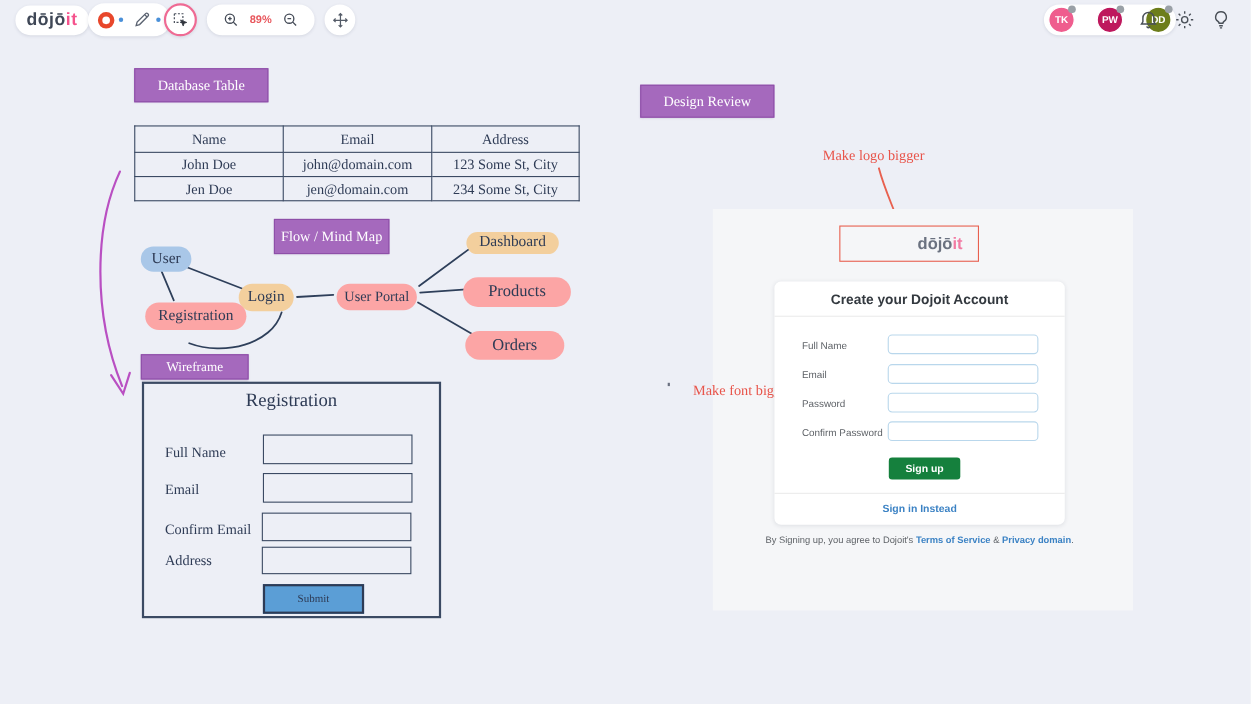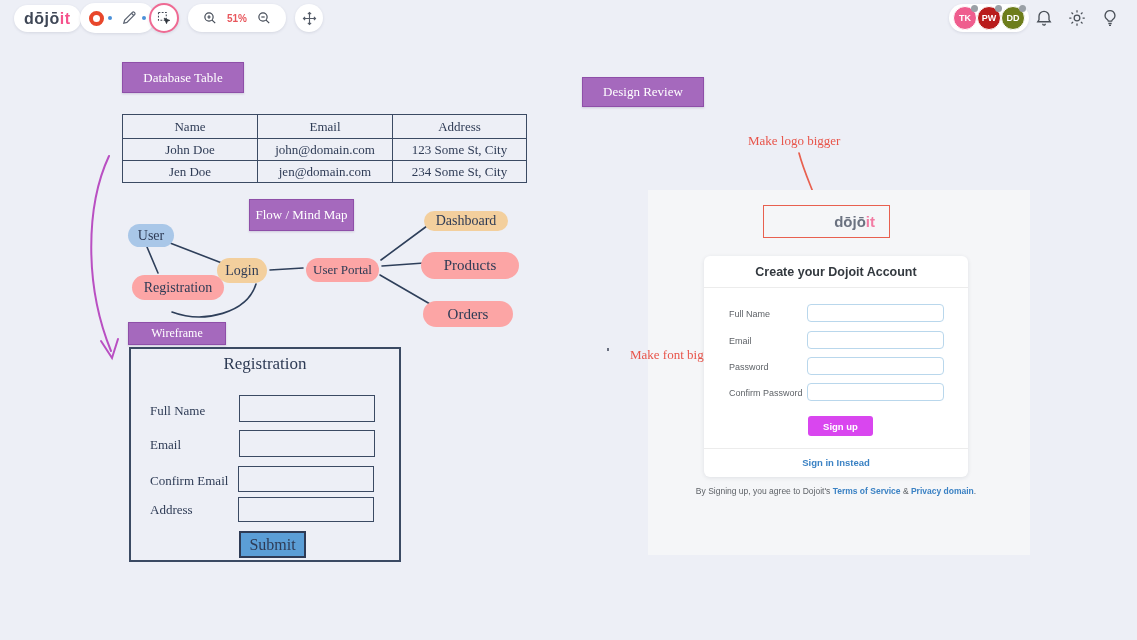--- a/index.html
+++ b/index.html
@@ -63,43 +63,43 @@
   </div>
 
   <div class="abs pill" style="left:188px; top:4px; width:98px; height:28px; gap:9px;">
     <span style="display:flex;">
       <svg class="icon" width="16" height="16" viewBox="0 0 24 24" fill="none" stroke="#444b57" stroke-width="1.8">
           <circle cx="10.5" cy="10.5" r="6.2"></circle>
           <path d="M15.2 15.2l4.6 4.6"></path>
           <path d="M8 10.5h5M10.5 8v5"></path>
         </svg>
     </span>
-    <span style="font-size:10px; font-weight:700; color:#e8565c;">51%</span>
+    <span style="font-size:10px; font-weight:700; color:#e8565c;">89%</span>
     <span style="display:flex;">
       <svg class="icon" width="16" height="16" viewBox="0 0 24 24" fill="none" stroke="#444b57" stroke-width="1.8">
           <circle cx="10.5" cy="10.5" r="6.2"></circle>
           <path d="M15.2 15.2l4.6 4.6"></path>
           <path d="M8 10.5h5"></path>
         </svg>
     </span>
   </div>
 
   <div class="abs tool-circle" style="left:295px; top:4px; width:28px; height:28px;">
     <svg class="icon" width="17" height="17" viewBox="0 0 24 24" fill="none" stroke="#555c68" stroke-width="1.6">
       <path d="M12 3.5v17M3.5 12h17"></path>
       <path d="M9.7 5.8L12 3.5l2.3 2.3M9.7 18.2L12 20.5l2.3-2.3M5.8 9.7L3.5 12l2.3 2.3M18.2 9.7L20.5 12l-2.3 2.3"></path>
     </svg>
   </div>
 
-  <div class="abs pill" style="left:949px; top:4px; height:28px; padding:0 4px;">
+  <div class="abs pill" style="left:949px; top:4px; height:28px; padding:0 4px;gap:20px;">
     <span class="avatar" style="background:#ef5d8e;">
         <span>TK</span>
         <span class="status-dot"></span>
       </span>
-    <span class="avatar" style="background:#b91c1c; margin-left:0px;">
+    <span class="avatar" style="background:#be185d; margin-left:0px;">
         <span>PW</span>
         <span class="status-dot"></span>
       </span>
     <span class="avatar" style="background:#6d7d1b; margin-left:0px;">
         <span>DD</span>
         <span class="status-dot"></span>
       </span>
   </div>
 
   <span class="abs" style="left:1034px; top:8px;">
@@ -184,21 +184,21 @@
 
     <div class="hand" style="position:absolute; left:19px; top:88px; font-size:13px;">Email</div>
     <div class="wf-input" style="left:108px; top:81px; width:136px; height:27px;"></div>
 
     <div class="hand" style="position:absolute; left:19px; top:124px; font-size:13px;">Confirm Email</div>
     <div class="wf-input" style="left:107px; top:117px; width:136px; height:26px;"></div>
 
     <div class="hand" style="position:absolute; left:19px; top:153px; font-size:13px;">Address</div>
     <div class="wf-input" style="left:107px; top:148px; width:136px; height:25px;"></div>
 
-    <div class="hand" style="position:absolute; left:108px; top:182px; width:67px; height:27px; background:#5b9ed6; border:2px solid #2e3b55; display:flex; align-items:center; justify-content:center; font-size:16px;">Submit</div>
+    <div class="hand" style="position:absolute; left:108px; top:182px; width:92px; height:27px; background:#5b9ed6; border:2px solid #2e3b55; display:flex; align-items:center; justify-content:center; font-size:10px;">Submit</div>
   </div>
 
   <div class="abs red-note" style="left:748px; top:133px;">Make logo bigger</div>
   <div class="abs red-note" style="left:630px; top:347px;">Make font bigger</div>
   <div class="abs" style="left:607px; top:348px; width:2px; height:3px; background:#6a7080;"></div>
 
   <div class="abs" style="left:763px; top:205px; width:127px; height:33px; border:1.6px solid #e8604f; display:flex; align-items:center; justify-content:flex-end; padding-right:14px;">
     <span style="font-size:15px; font-weight:600;"><span style="color:#6b7280;">dōjō</span><span style="color:#f27ba3;">it</span></span>
   </div>
 
@@ -211,21 +211,21 @@
 
     <div class="su-label" style="position:absolute; left:25px; top:80px;">Email</div>
     <div class="su-input" style="left:103px; top:75px;"></div>
 
     <div class="su-label" style="position:absolute; left:25px; top:106px;">Password</div>
     <div class="su-input" style="left:103px; top:101px;"></div>
 
     <div class="su-label" style="position:absolute; left:25px; top:132px;">Confirm Password</div>
     <div class="su-input" style="left:103px; top:127px;"></div>
 
-    <div style="position:absolute; left:104px; top:160px; width:65px; height:20px; background:#d946ef; border-radius:3px; color:#fff; font-size:9.5px; font-weight:700; display:flex; align-items:center; justify-content:center;">Sign up</div>
+    <div style="position:absolute; left:104px; top:160px; width:65px; height:20px; background:#15803d; border-radius:3px; color:#fff; font-size:9.5px; font-weight:700; display:flex; align-items:center; justify-content:center;">Sign up</div>
 
     <div style="position:absolute; left:0; right:0; top:192px; border-top:1px solid #ececec;"></div>
     <div class="link" style="position:absolute; left:0; right:0; top:201px; text-align:center; font-size:9.5px; font-weight:700;">Sign in Instead</div>
   </div>
 
   <div class="abs" style="left:684px; top:486px; width:304px; text-align:center; font-size:8.5px; color:#5f6368;">
     <span>By Signing up, you agree to Dojoit's </span><span class="link" style="font-weight:600;">Terms of Service</span><span> &amp; </span><span class="link" style="font-weight:600;">Privacy domain</span><span>.</span>
   </div>
 
 </div>

